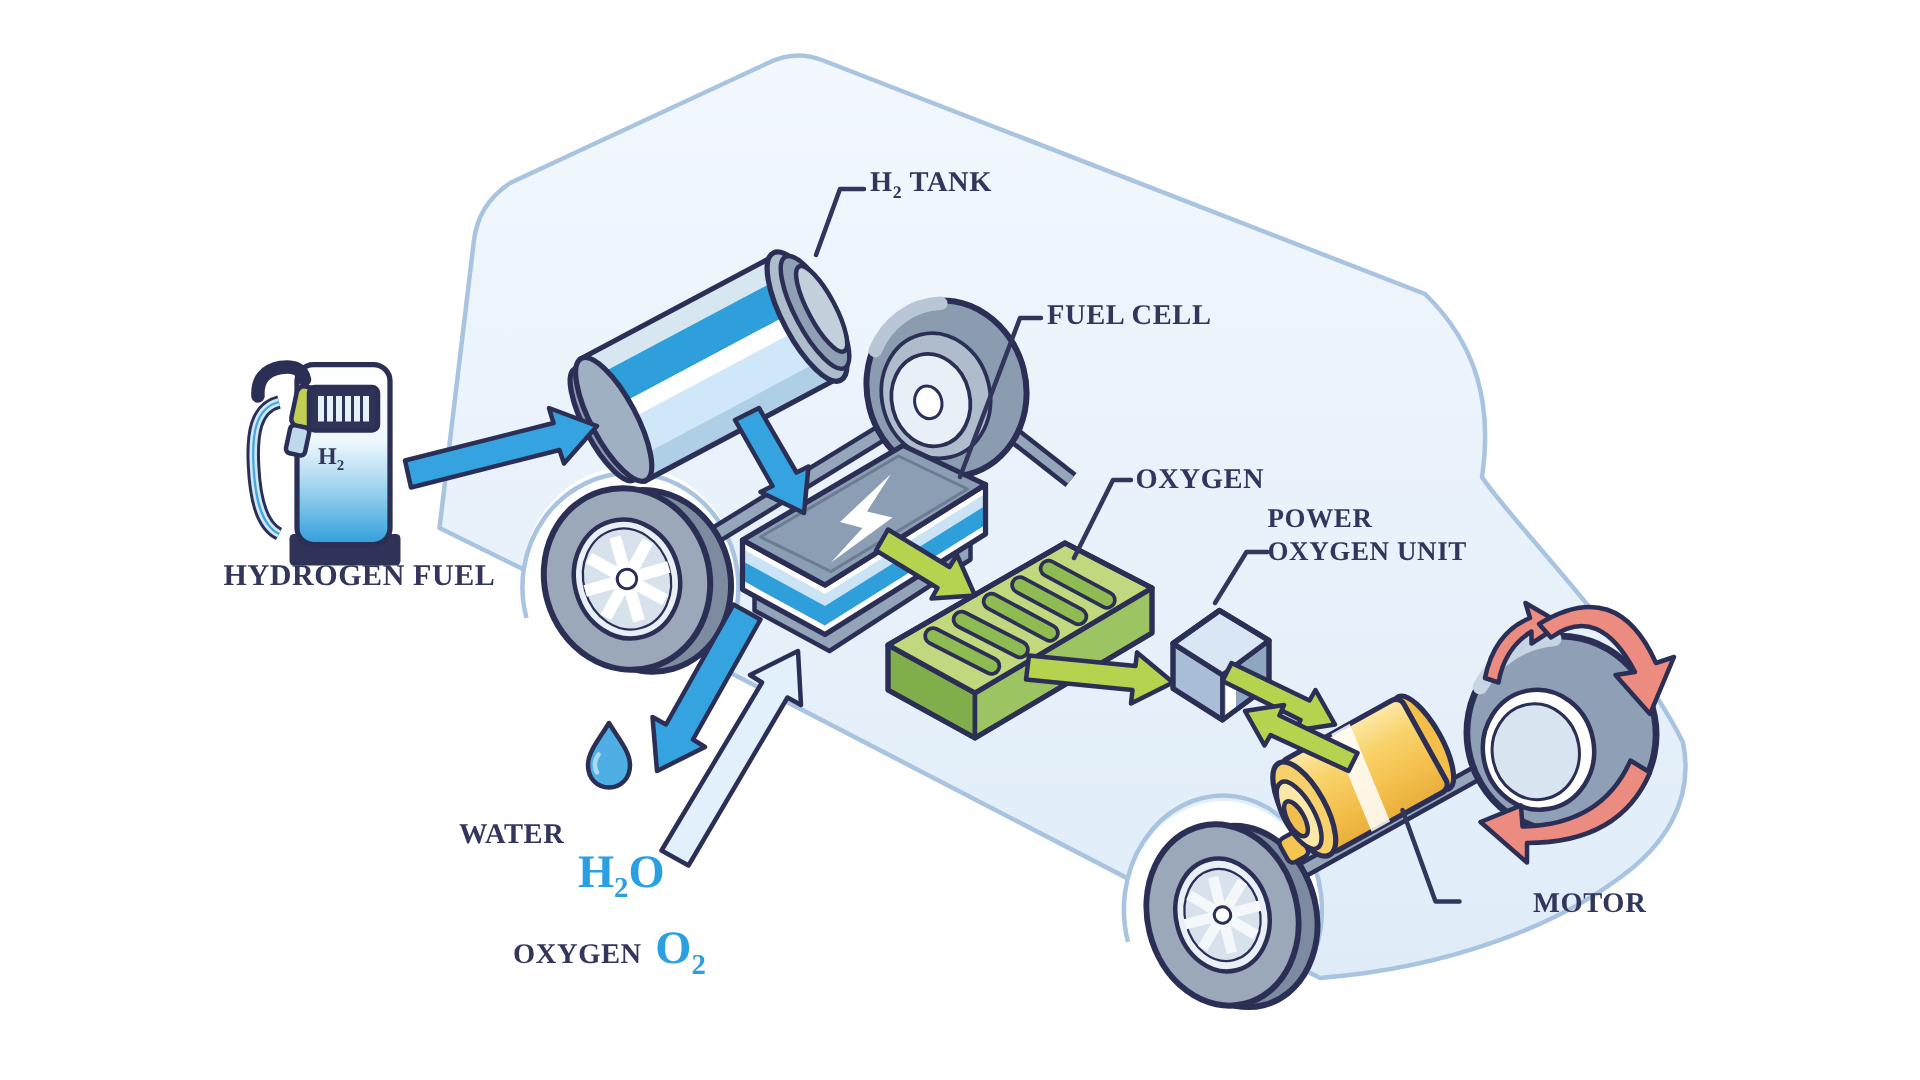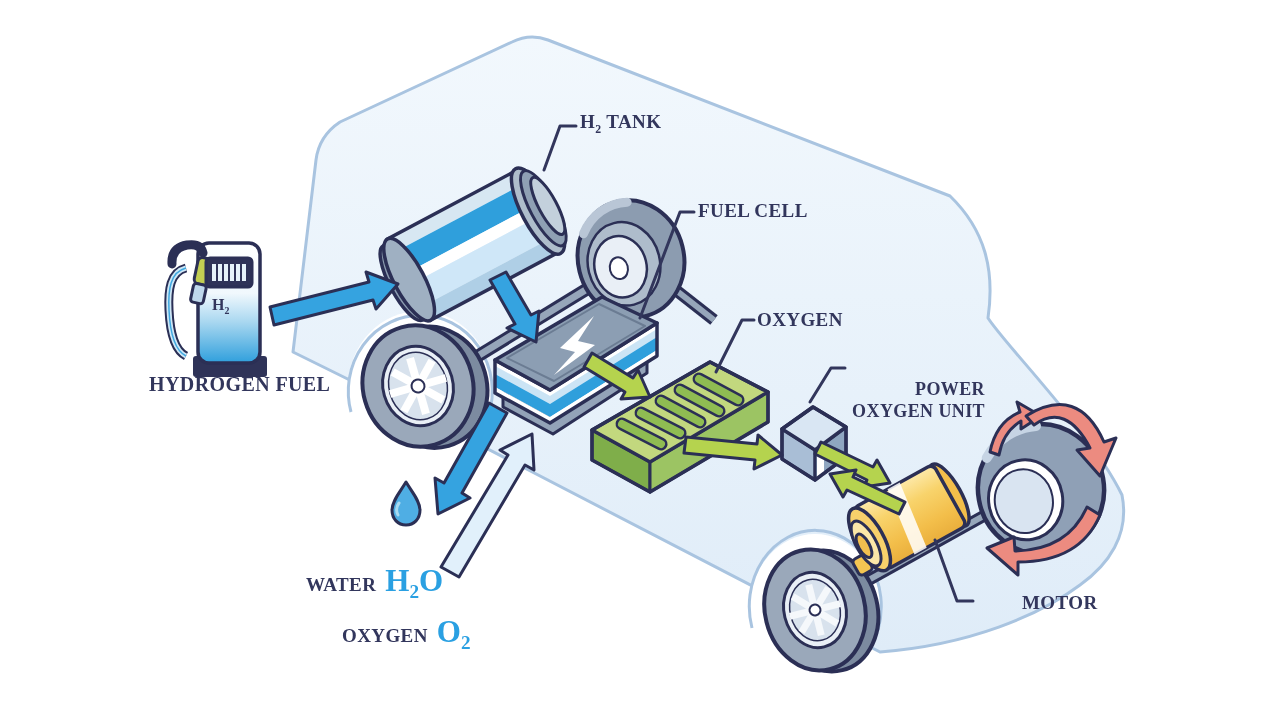--- a/index.html
+++ b/index.html
@@ -2,21 +2,21 @@
 <html><head>
 <meta charset="utf-8">
 <style>
   html,body{margin:0;padding:0;background:#fff;}
   .stage{position:relative;width:1280px;height:720px;background:#ffffff;overflow:hidden;
          font-family:Liberation Serif, serif;padding-left:21px;}
   .stage svg{position:absolute;left:0;top:0;}
   .lbl{position:absolute;font-weight:700;color:#32365C;font-size:18px;letter-spacing:.4px;
        white-space:nowrap;line-height:1.15;}
   .lbl sub{font-size:.62em;line-height:0;}
-  .center{text-align:right;margin-top:44px;}
+  .center{text-align:left;}
   .row{display:flex;align-items:baseline;gap:9px;}
   .formula{color:#2AA0E2;font-size:31px;letter-spacing:0;margin-top:47px;}
   .pump-h2{font-size:16px;letter-spacing:0;}
 </style>
 </head>
 <body>
 
 <div class="stage">
 
 <svg width="1280" height="720" viewBox="0 0 1280 720">
@@ -238,21 +238,21 @@
 
 <div class="lbl center" style="left:845px;top:334px;width:140px;font-size:18px;line-height:22px;">
   <div>POWER</div>
   <div>OXYGEN UNIT</div>
 </div>
 
 <div class="lbl" style="left:978px;top:592px;font-size:19px;margin-left:44px;">MOTOR</div>
 
 <div class="lbl" style="left:149px;top:373px;font-size:20px;">HYDROGEN FUEL</div>
 
-<div class="lbl row" style="left:306px;top:516px;">
+<div class="lbl row" style="left:306px;top:516px;align-items:center;">
   <span style="font-size:19px;">WATER</span>
   <span class="formula"><span>H</span><sub>2</sub><span>O</span></span>
 </div>
 
 <div class="lbl row" style="left:342px;top:567px;">
   <span style="font-size:19px;">OXYGEN</span>
   <span class="formula"><span>O</span><sub>2</sub></span>
 </div>
 
 <div class="lbl pump-h2" style="left:212px;top:296px;">

